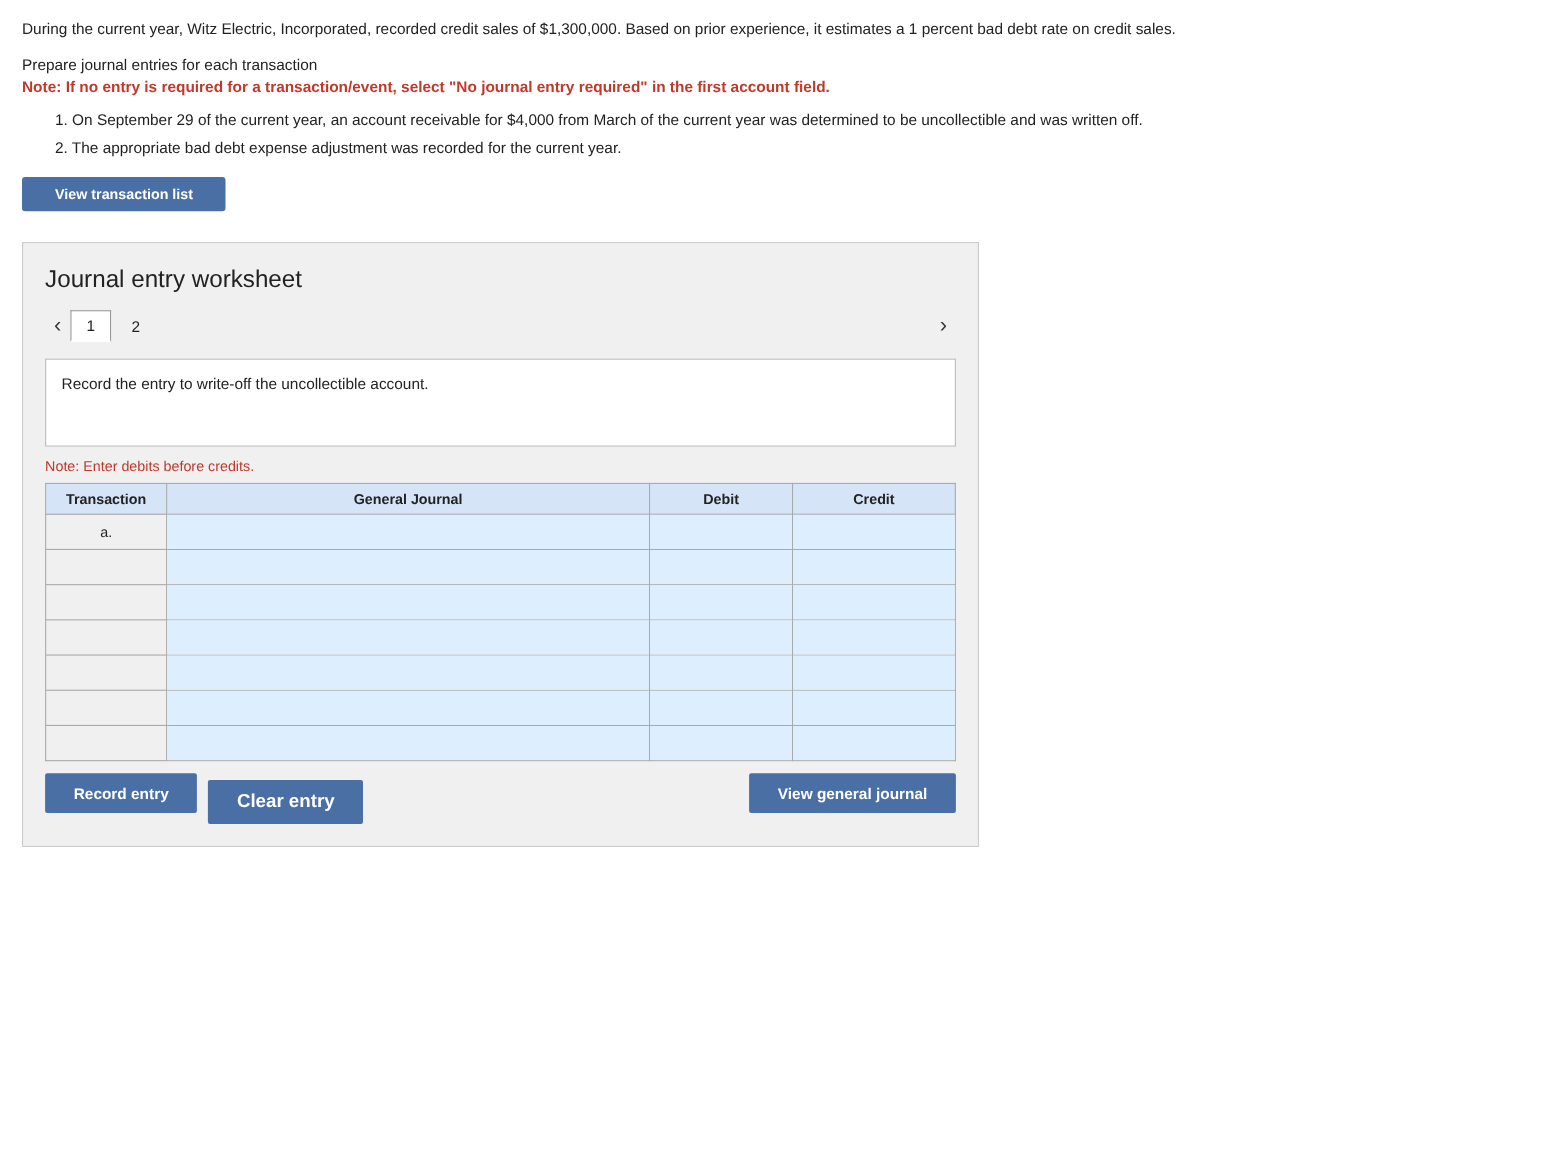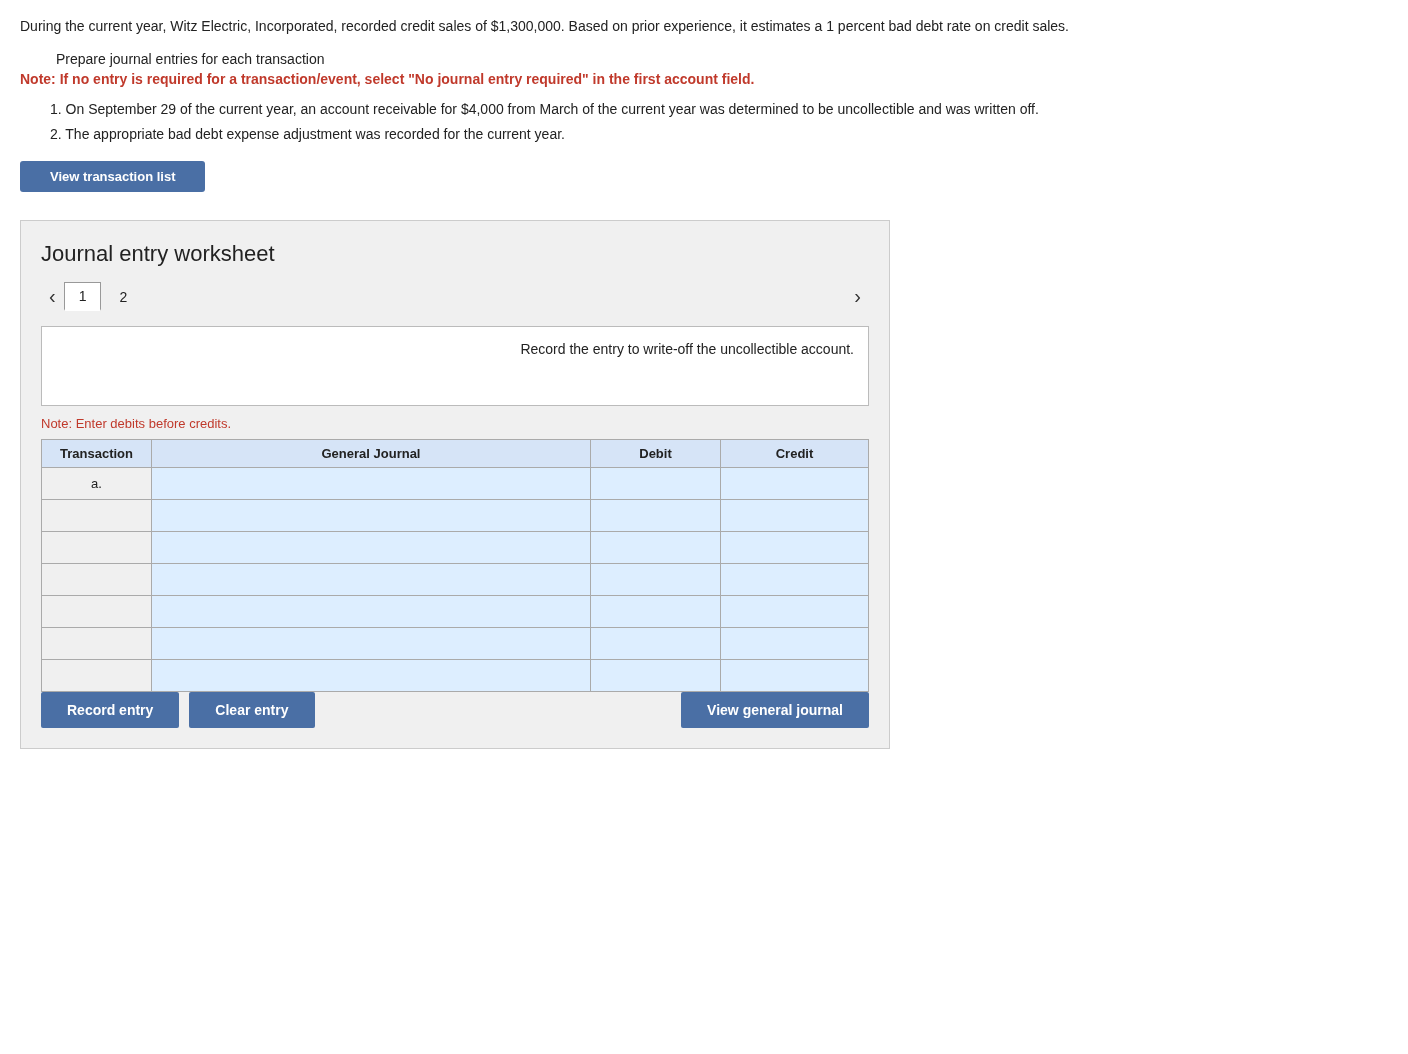--- a/index.html
+++ b/index.html
@@ -16,21 +16,20 @@
       line-height: 1.5;
     }
     .required-section {
       margin-bottom: 10px;
     }
     .required-section .bold {
       font-weight: bold;
     }
     .required-section .prepare {
       margin-top: 2px;
-      margin-left: 36px;
     }
     .required-section .note-red {
       color: #c0392b;
       font-weight: bold;
       margin-top: 4px;
     }
     .numbered-list {
       margin: 12px 0 16px 30px;
     }
     .numbered-list p {
@@ -95,21 +94,20 @@
       margin-left: auto;
     }
     .description-box {
       background: #fff;
       border: 1px solid #bbb;
       padding: 12px 14px;
       min-height: 80px;
       font-size: 14px;
       margin-bottom: 10px;
       line-height: 1.5;
-      text-align: right;
     }
     .note-enter {
       color: #c0392b;
       font-size: 13px;
       margin-bottom: 8px;
     }
     .journal-table {
       width: 100%;
       border-collapse: collapse;
     }
@@ -176,24 +174,25 @@
       font-size: 14px;
       font-weight: bold;
       cursor: pointer;
       border-radius: 2px;
     }
     .btn-clear {
       background: #4a6fa5;
       color: #fff;
       border: none;
       padding: 10px 26px;
-      font-size: 14px;
+      font-size: 17px;
       font-weight: bold;
       cursor: pointer;
       border-radius: 2px;
+      margin-top: 17px;
     }
     .btn-view-journal {
       background: #4a6fa5;
       color: #fff;
       border: none;
       padding: 10px 26px;
       font-size: 14px;
       font-weight: bold;
       cursor: pointer;
       border-radius: 2px;

